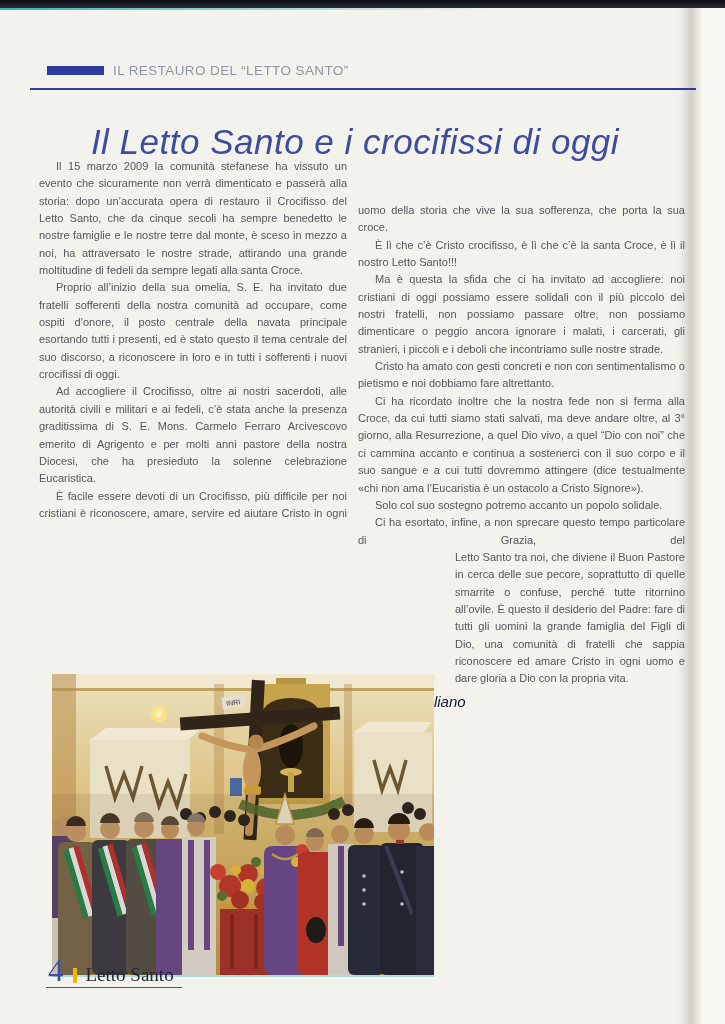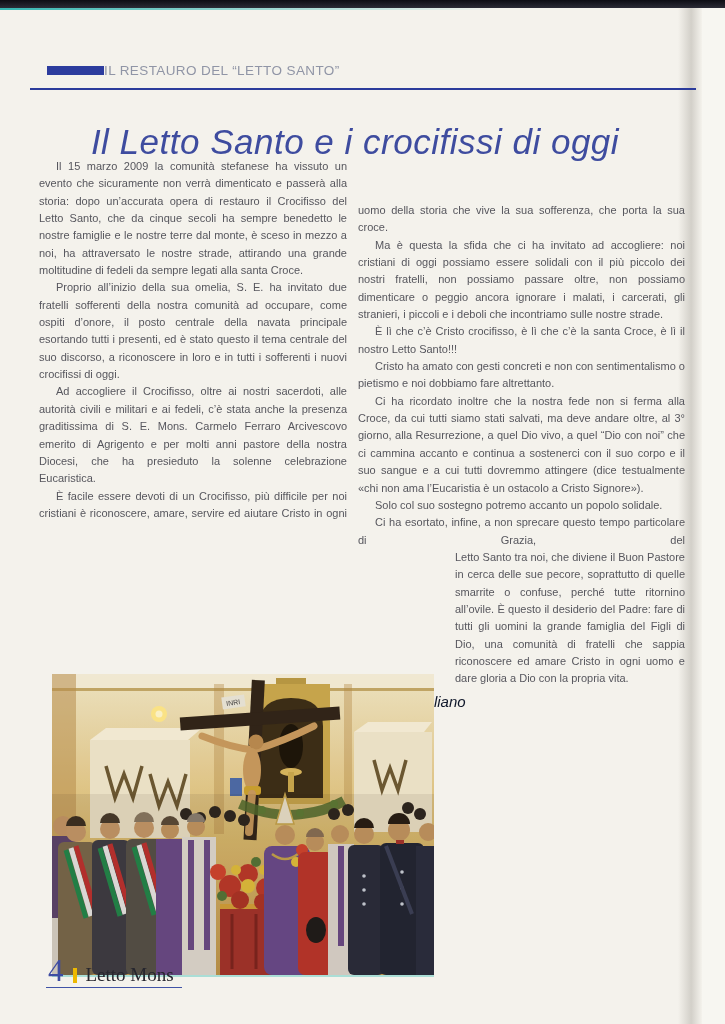--- a/index.html
+++ b/index.html
@@ -13,21 +13,21 @@
   
   .scan-top{position:absolute;top:0;left:0;width:725px;height:8px;
     background:linear-gradient(to bottom,#0d0d14,#2b2b36);}
   .scan-top-accent{position:absolute;top:8px;left:0;width:500px;height:2px;
     background:linear-gradient(to right,#35b6b2,rgba(53,182,178,0));}
   .scan-right{position:absolute;top:8px;right:23px;width:24px;height:1016px;
     background:linear-gradient(to right,rgba(0,0,0,0),rgba(115,110,100,0.26) 55%,rgba(0,0,0,0));}
   .scan-right-page{position:absolute;top:8px;right:0;width:23px;height:1016px;background:#f7f6f1;}
 
   
-  .kicker{position:absolute;left:47px;top:63px;display:flex;align-items:center;}
+  .kicker{position:absolute;left:47px;top:63px;display:flex;align-items:center;gap:9px;}
   .kicker-bar{width:57px;height:9px;background:#2c3c9e;}
   .kicker-text{font-size:13.5px;color:#9095a6;letter-spacing:0.4px;}
   .header-rule{position:absolute;left:30px;top:88px;width:666px;height:2px;background:#2b3b9b;}
 
   .title{position:absolute;left:10px;top:99px;width:690px;text-align:center;
     font-style:italic;font-size:35px;color:#3e4c9f;font-weight:400;letter-spacing:0.5px;}
 
   
   .col-left{position:absolute;left:39px;top:158px;width:308px;}
   .col-right{position:absolute;left:358px;top:158px;width:327px;margin-top:44px;}
@@ -72,22 +72,22 @@
 
   <div class="col-left">
     <p class="body">Il 15 marzo 2009 la comunità stefanese ha vissuto un evento che sicuramente non verrà dimenticato e passerà alla storia: dopo un’accurata opera di restauro il Crocifisso del Letto Santo, che da cinque secoli ha sempre benedetto le nostre famiglie e le nostre terre dal monte, è sceso in mezzo a noi, ha attraversato le nostre strade, attirando una grande moltitudine di fedeli da sempre legati alla santa Croce.</p>
     <p class="body">Proprio all’inizio della sua omelia, S. E. ha invitato due fratelli sofferenti della nostra comunità ad occupare, come ospiti d’onore, il posto centrale della navata principale esortando tutti i presenti, ed è stato questo il tema centrale del suo discorso, a riconoscere in loro e in tutti i sofferenti i nuovi crocifissi di oggi.</p>
     <p class="body">Ad accogliere il Crocifisso, oltre ai nostri sacerdoti, alle autorità civili e militari e ai fedeli, c’è stata anche la presenza graditissima di S. E. Mons. Carmelo Ferraro Arcivescovo emerito di Agrigento e per molti anni pastore della nostra Diocesi, che ha presieduto la solenne celebrazione Eucaristica.</p>
     <p class="body runon">È facile essere devoti di un Crocifisso, più difficile per noi cristiani è riconoscere, amare, servire ed aiutare Cristo in ogni</p>
   </div>
 
   <div class="col-right">
     <p class="body cont">uomo della storia che vive la sua sofferenza, che porta la sua croce.</p>
+    <p class="body">È lì che c’è Cristo crocifisso, è lì che c’è la santa Croce, è lì il nostro Letto Santo!!!</p>
     <p class="body">Ma è questa la sfida che ci ha invitato ad accogliere: noi cristiani di oggi possiamo essere solidali con il più piccolo dei nostri fratelli, non possiamo passare oltre, non possiamo dimenticare o peggio ancora ignorare i malati, i carcerati, gli stranieri, i piccoli e i deboli che incontriamo sulle nostre strade.</p>
-    <p class="body">È lì che c’è Cristo crocifisso, è lì che c’è la santa Croce, è lì il nostro Letto Santo!!!</p>
     <p class="body">Cristo ha amato con gesti concreti e non con sentimentalismo o pietismo e noi dobbiamo fare altrettanto.</p>
     <p class="body">Ci ha ricordato inoltre che la nostra fede non si ferma alla Croce, da cui tutti siamo stati salvati, ma deve andare oltre, al 3° giorno, alla Resurrezione, a quel Dio vivo, a quel “Dio con noi” che ci cammina accanto e continua a sostenerci con il suo corpo e il suo sangue e a cui tutti dovremmo attingere (dice testualmente «chi non ama l’Eucaristia è un ostacolo a Cristo Signore»).</p>
     <p class="body">Solo col suo sostegno potremo accanto un popolo solidale.</p>
     <p class="body runon">Ci ha esortato, infine, a non sprecare questo tempo particolare di Grazia, del</p>
     <p class="body cont wrapped">Letto Santo tra noi, che diviene il Buon Pastore in cerca delle sue pecore, soprattutto di quelle smarrite o confuse, perché tutte ritornino all’ovile. È questo il desiderio del Padre: fare di tutti gli uomini la grande famiglia del Figli di Dio, una comunità di fratelli che sappia riconoscere ed amare Cristo in ogni uomo e dare gloria a Dio con la propria vita.</p>
     <div class="signature">Peppa Gagliano</div>
   </div>
 
   <div class="photo">
     <svg viewBox="0 0 382 301" width="382" height="301" role="img">
@@ -275,17 +275,17 @@
 
       <rect x="0" y="120" width="382" height="181" fill="rgba(42,26,10,0.08)"></rect>
       <rect x="0" y="0" width="382" height="301" fill="rgba(120,80,20,0.04)"></rect>
     </svg>
   </div>
 
   <div class="footer">
     <div class="footer-inner">
       <span class="footer-num">4</span>
       <span class="footer-sep"></span>
-      <span class="footer-name">Letto Mons</span>
+      <span class="footer-name">Letto Santo</span>
     </div>
   </div>
 
 </div>
 
 </body></html>

